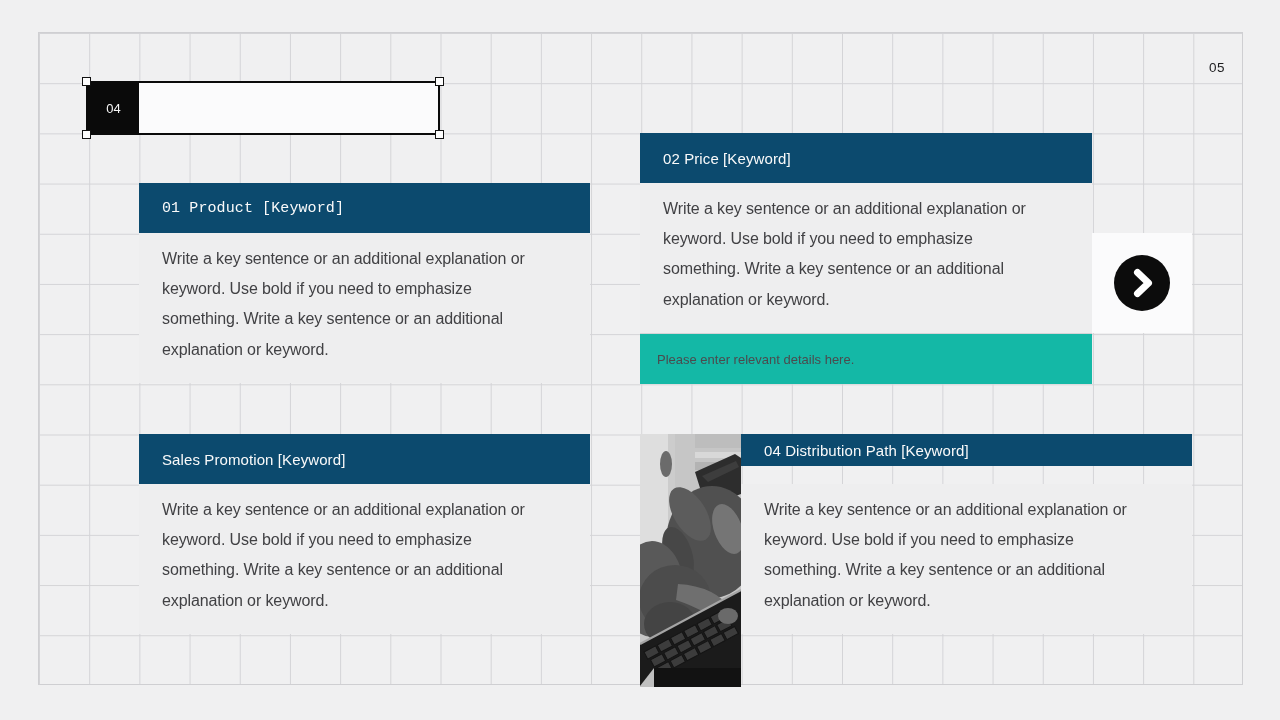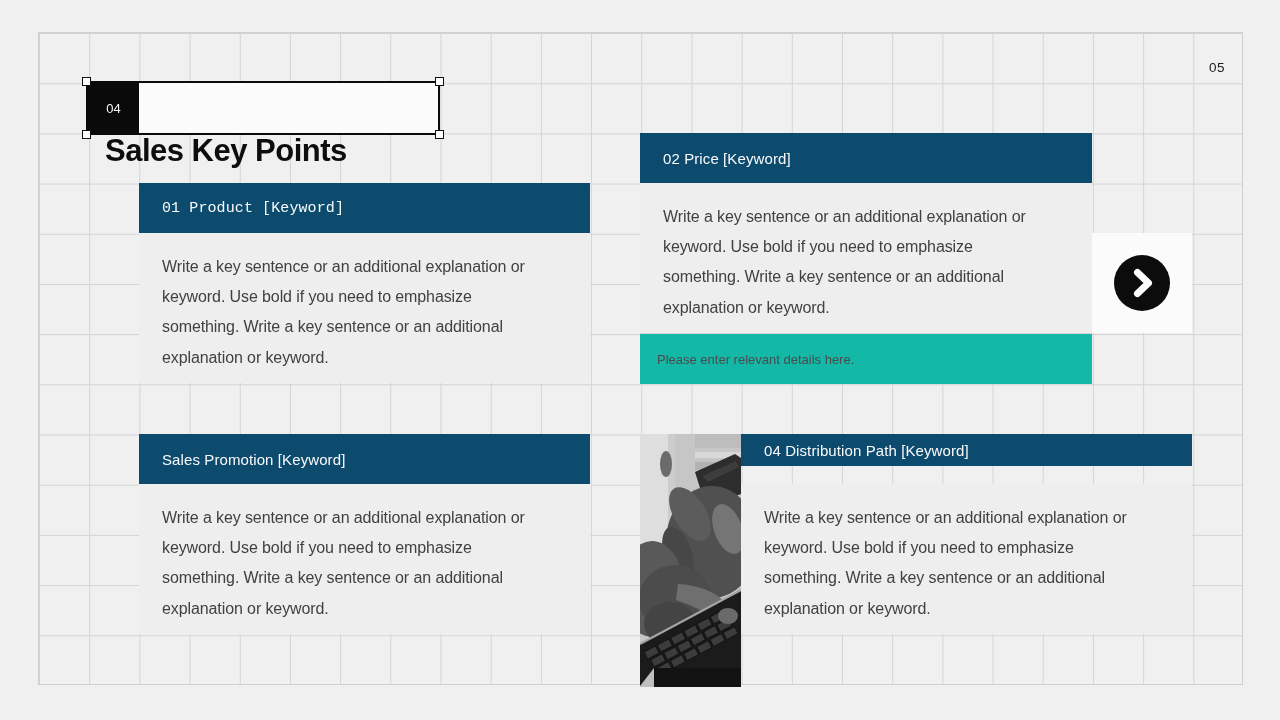--- a/index.html
+++ b/index.html
@@ -56,21 +56,21 @@
   
   .block-header {
     background: #0c4a6e; color: #fafafa;
     display: flex; align-items: center;
     padding-left: 23px; font-size: 15px; font-weight: 500;
     letter-spacing: 0.1px; white-space: nowrap;
   }
   .block-body {
     background: #eeeeef; color: #414144;
     font-size: 16px; line-height: 30.2px;
-    padding: 19px 20px 0 23px;
+    padding: 11px 20px 0 23px;
     white-space: pre-line; letter-spacing: -0.1px;
   }
   .b1h { left: 139px; top: 183px; width: 451px; height: 50px; font-family: Liberation Mono, monospace; }
   .b1b { left: 139px; top: 233px; width: 451px; height: 150px; }
   .b2h { left: 640px; top: 133px; width: 452px; height: 50px; }
   .b2b { left: 640px; top: 183px; width: 452px; height: 150px; }
   .b2note {
     left: 640px; top: 333px; width: 452px; height: 51px;
     background: #14b8a6; border-top: 1px solid #d4d4d7;
     display: flex; align-items: center; padding-left: 17px;
@@ -99,21 +99,20 @@
 <div class="abs grid"></div>
 
 <div class="abs page-number">05</div>
 
 <div class="abs title-group">
   <span class="handle h-tl"></span>
   <span class="handle h-tr"></span>
   <span class="handle h-bl"></span>
   <span class="handle h-br"></span>
   <div class="title-index">04</div>
-  <div class="title-label">Sales Key Points</div>
 </div>
 
 <div class="abs block-header b1h">
   <span>01 Product [Keyword]</span>
 </div>
 <div class="abs block-body b1b">Write a key sentence or an additional explanation or
 keyword. Use bold if you need to emphasize
 something. Write a key sentence or an additional
 explanation or keyword.</div>
 

